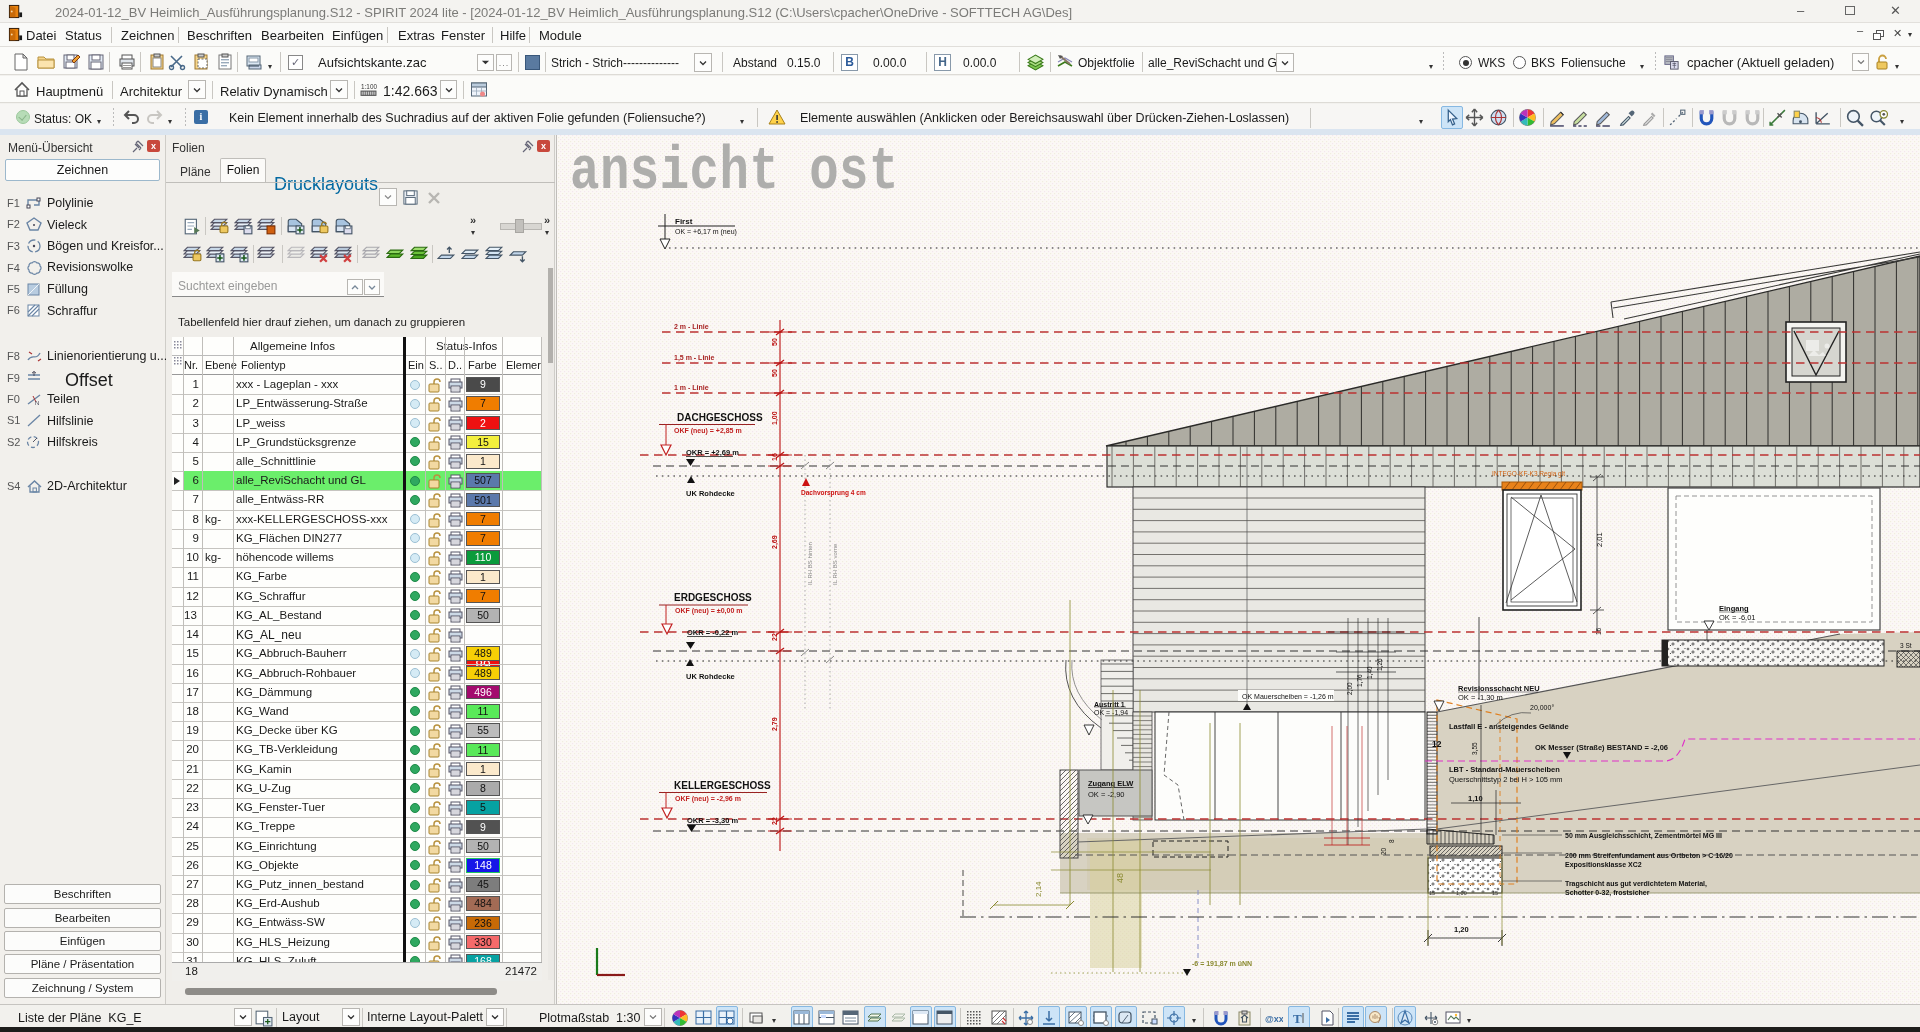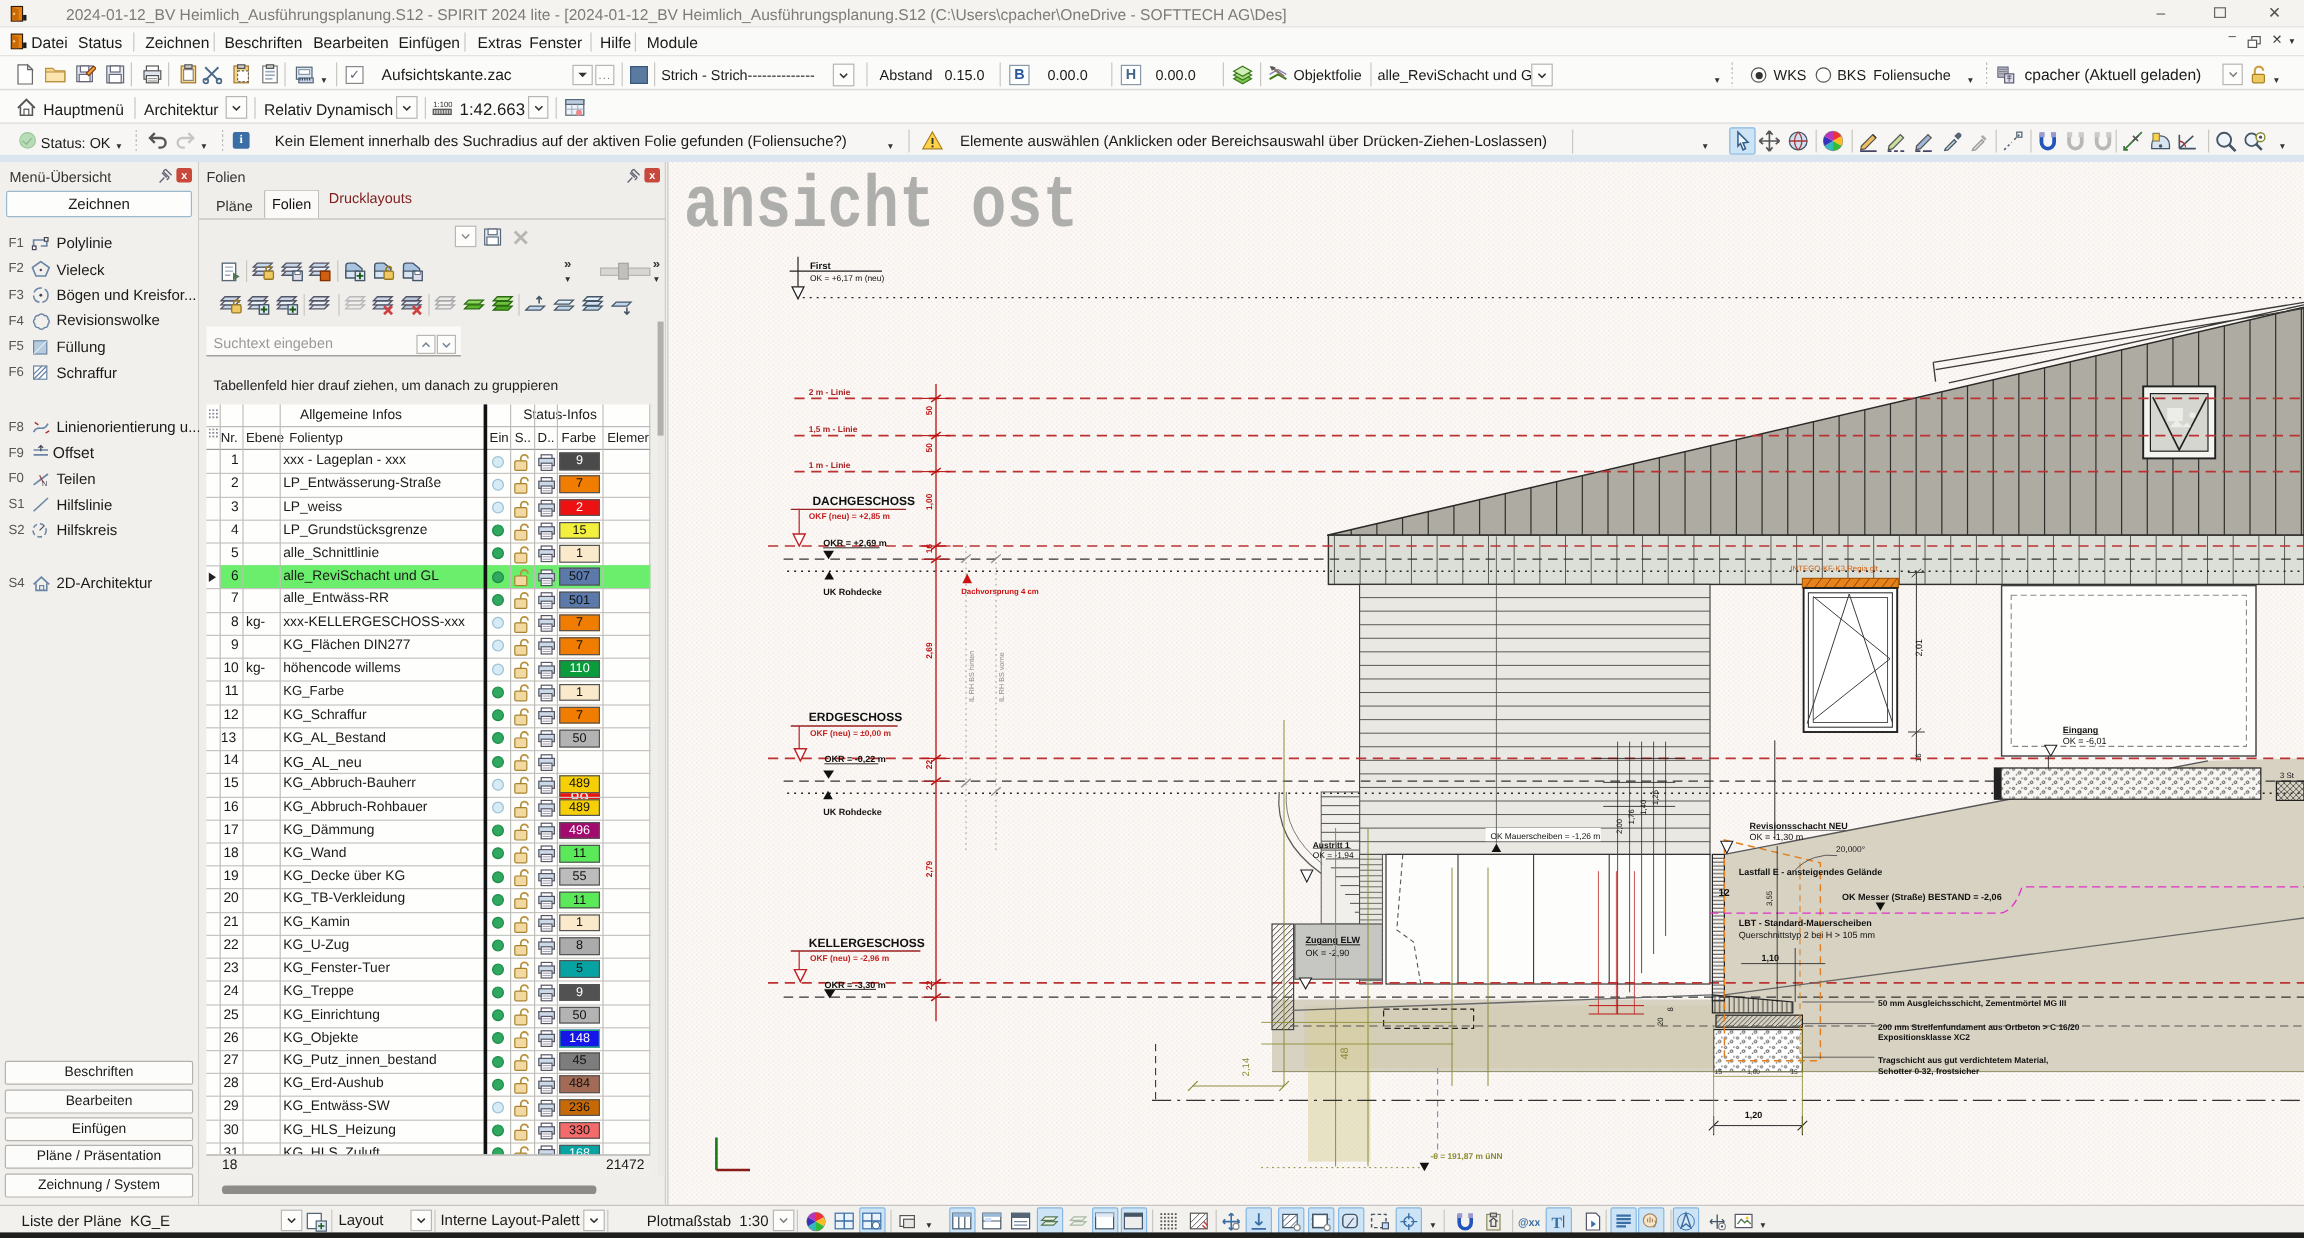--- a/index.html
+++ b/index.html
@@ -390,21 +390,21 @@
 <svg class="abs" style="left:26px;top:349px" width="17" height="15" viewBox="0 0 17 15">
     <path d="M2 11 C6 4 10 12 14 4" fill="none" stroke="#6a85a5" stroke-width="1.4"></path>
     <path d="M3 3 l3 2 M12 12 l3 -2" stroke="#a33" stroke-width="1.2"></path>
   </svg>
 <div class="txt" style="left:47px;top:349px;font-size:12.5px">Linienorientierung u...</div>
 <div class="txt" style="left:7px;top:372px;font-size:11px;color:#555">F9</div>
 <svg class="abs" style="left:26px;top:370px" width="17" height="15" viewBox="0 0 17 15">
     <path d="M2 5 h12 M2 9 h12" stroke="#6a85a5" stroke-width="1.4"></path>
     <path d="M8 2 v4 M6 3.2 L8 1.4 L10 3.2" stroke="#445" fill="none"></path>
   </svg>
-<div class="txt" style="left:44px;top:370px;font-size:13px">Offset</div>
+<div class="txt" style="left:65px;top:370px;font-size:18px">Offset</div>
 <div class="txt" style="left:7px;top:393px;font-size:11px;color:#555">F0</div>
 <svg class="abs" style="left:26px;top:392px" width="17" height="15" viewBox="0 0 17 15">
     <path d="M2 12 L14 3" stroke="#6a85a5" stroke-width="1.4"></path>
     <path d="M7 4 l3 6" stroke="#a33"></path>
     <text x="9" y="13" font-size="6" fill="#445">N</text>
   </svg>
 <div class="txt" style="left:47px;top:392px;font-size:12.5px">Teilen</div>
 <div class="txt" style="left:7px;top:414px;font-size:11px;color:#555">S1</div>
 <svg class="abs" style="left:26px;top:413px" width="17" height="15" viewBox="0 0 17 15">
     <path d="M2 13 L14 2" stroke="#6a85a5" stroke-width="1.3"></path>
@@ -429,21 +429,21 @@
 <div class="abs" style="left:4px;top:954px;width:157px;height:20px;background:#fcfcfb;border:1px solid #b4b2ae;border-radius:2px;text-align:center;font-size:11.5px;color:#1a1a1a;line-height:18px">Pläne / Präsentation</div>
 <div class="abs" style="left:4px;top:978px;width:157px;height:20px;background:#fcfcfb;border:1px solid #b4b2ae;border-radius:2px;text-align:center;font-size:11.5px;color:#1a1a1a;line-height:18px">Zeichnung / System</div>
 <div class="abs" style="left:166px;top:135px;width:389px;height:869px;background:#f0eeea;border-right:1px solid #cfcdc8"></div>
 <div class="txt" style="left:172px;top:141px;font-size:12px;color:#333">Folien</div>
 <svg class="abs" style="left:521px;top:140px" width="13" height="13" viewBox="0 0 13 13">
     <path d="M7 1 l5 5 M5 3 l5 5 M4 4 l4 4 M6 8 L2 12 M5 3 l2 -2 M8 10 l2 -2" stroke="#667" stroke-width="1.2" fill="none"></path>
   </svg>
 <div class="abs" style="left:537px;top:140px;width:13px;height:12px;background:#c8483c;border-radius:2px;color:#fff;font-size:9px;font-weight:bold;text-align:center;line-height:12px">x</div>
 <div class="txt" style="left:180px;top:165px;font-size:12px;color:#333">Pläne</div>
 <div class="abs" style="left:220px;top:158px;width:46px;height:24px;background:#fbfaf8;border:1px solid #c0beba;border-bottom:none;border-radius:2px 2px 0 0;text-align:center;font-size:12px;line-height:22px;color:#111">Folien</div>
-<div class="txt" style="left:274px;top:158px;font-size:12px;color:#7f1d1d">Drucklayouts</div>
+<div class="txt" style="left:274px;top:174px;font-size:18px;color:#0369a1">Drucklayouts</div>
 <div class="abs" style="left:166px;top:182px;width:389px;height:1px;background:#c0beba"></div>
 <div class="combo" style="left:379px;top:188px;width:18px;height:18px">
     <svg width="10" height="10" viewBox="0 0 10 10">
       <path d="M2 3.5 L5 6.5 L8 3.5" fill="none" stroke="#888" stroke-width="1.2"></path>
     </svg>
   </div>
 <svg class="abs" style="left:402px;top:189px" width="17" height="17" viewBox="0 0 18 18">
     <rect x="2" y="2" width="14" height="14" fill="#e8ecf2" stroke="#567"></rect>
     <rect x="5" y="2" width="8" height="5" fill="#fff" stroke="#567"></rect>
     <rect x="4" y="9" width="10" height="7" fill="#fff" stroke="#567"></rect>

